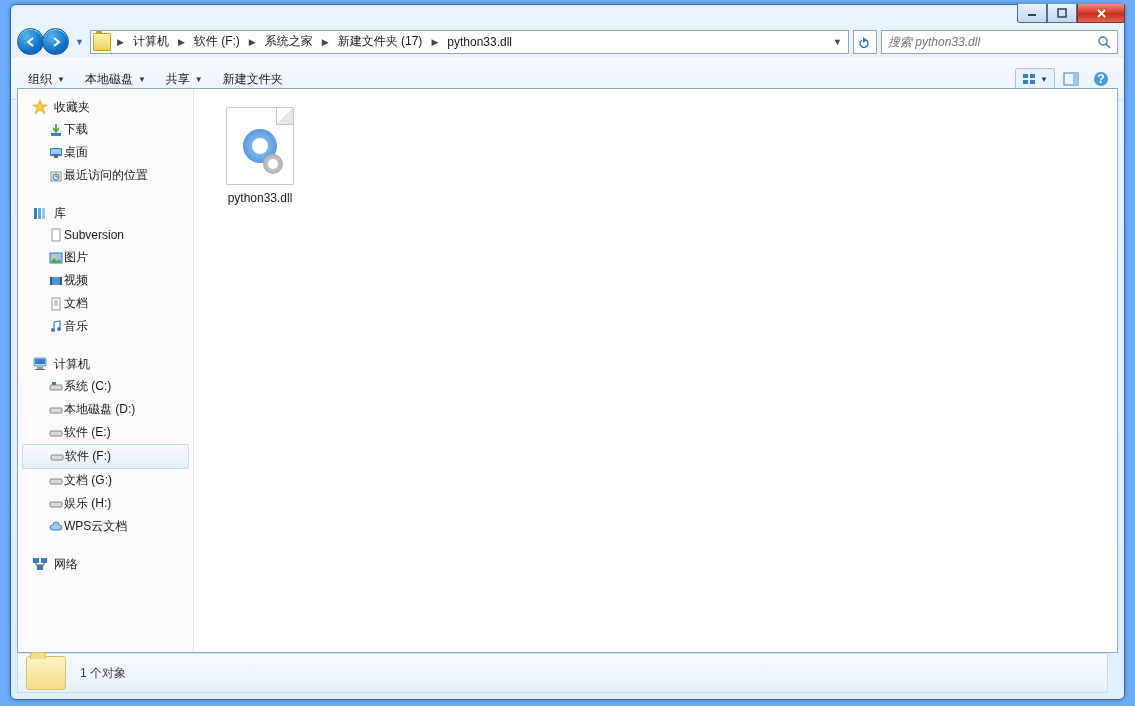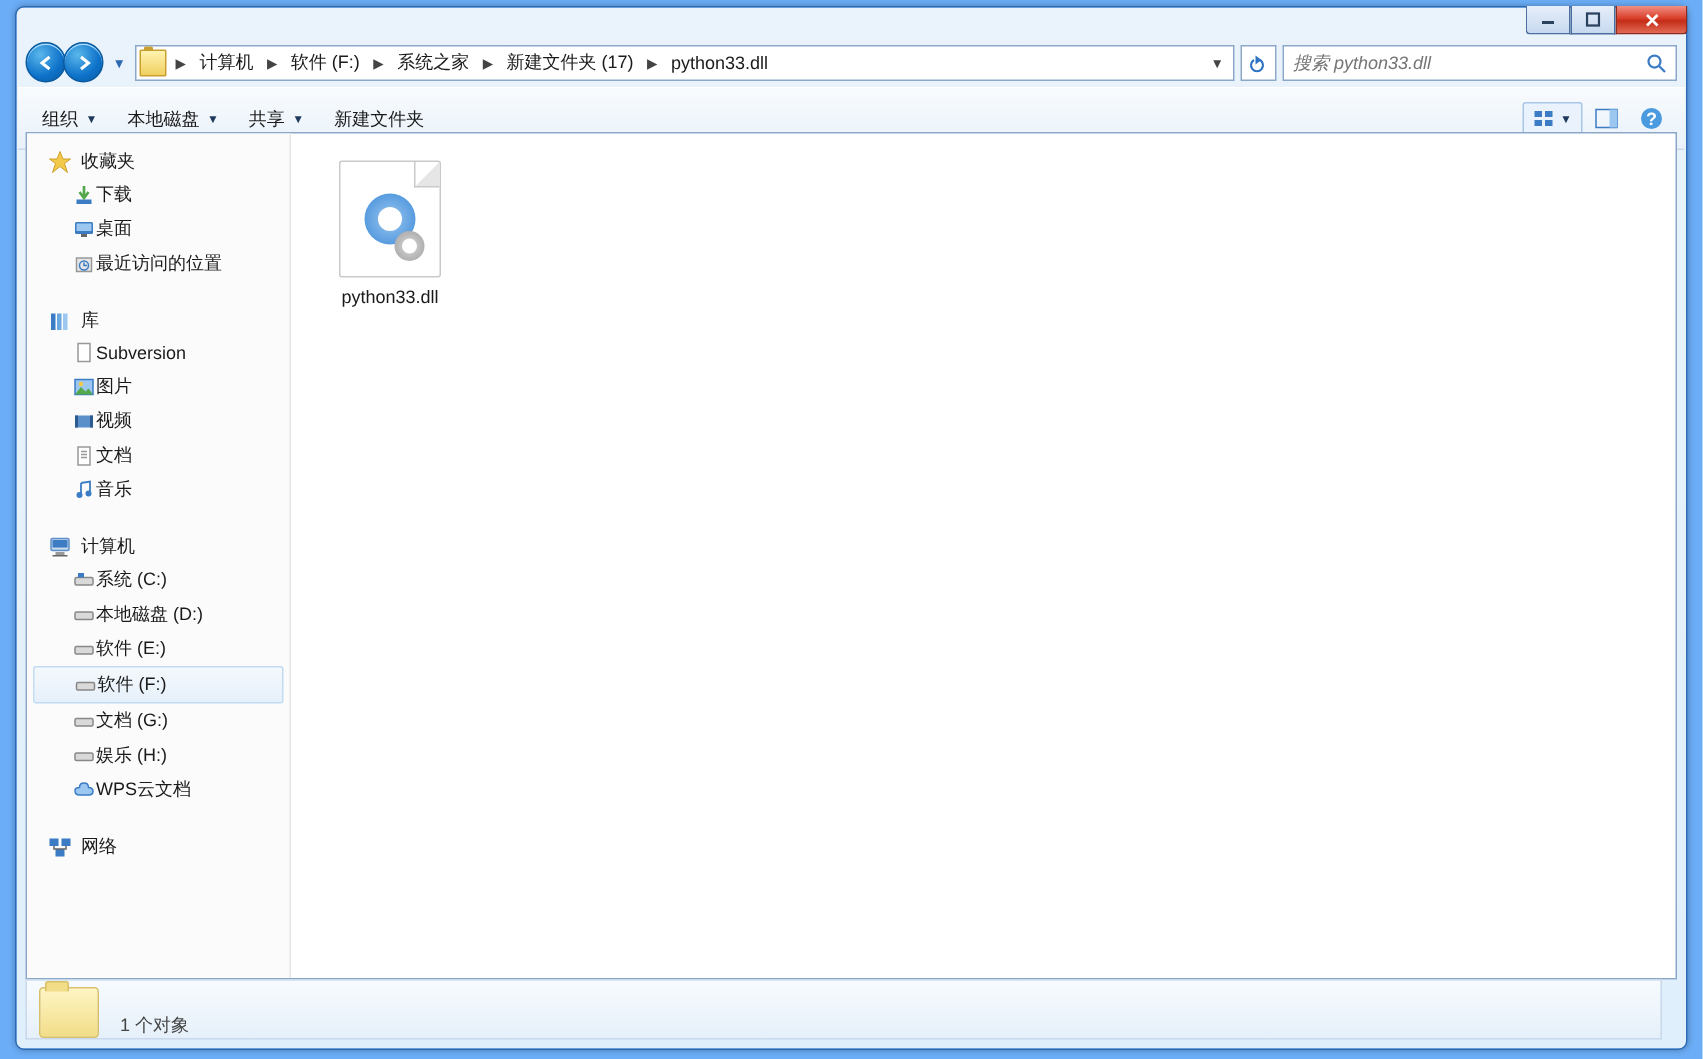--- a/index.html
+++ b/index.html
@@ -15,46 +15,46 @@
   .nav-arrow{width:27px;height:27px;border-radius:50%;background:radial-gradient(circle at 35% 30%,#5bb7ec,#0d72c9 60%,#0a5aa0);border:1px solid #0a5aa0;display:flex;align-items:center;justify-content:center;color:white;font-size:15px;box-shadow:inset 0 1px 0 #a6daff}
   .nav-arrow.fwd{margin-left:-2px}
   .nav-drop{width:13px;height:20px;display:flex;align-items:center;justify-content:center;color:#2d6ab3;font-size:9px}
   .addr{flex:1;height:24px;background:white;border:1px solid #8ba8c9;display:flex;align-items:center;padding:0 2px;gap:1px}
   .addr-icon{width:18px;height:18px;background:linear-gradient(#fff3b0,#f0d060);border:1px solid #c9a030;border-radius:1px;margin-right:2px;position:relative}
   .addr-icon::before{content:"";position:absolute;width:6px;height:3px;background:#c9a030;top:-3px;left:2px;border-radius:1px 1px 0 0}
   .crumb{padding:2px 5px;white-space:nowrap}
   .crumb-arrow{color:#444;padding:0 3px;font-size:9px}
   .addr-drop{width:18px;height:22px;display:flex;align-items:center;justify-content:center;color:#444;font-size:9px;border-left:1px solid transparent}
   .refresh{width:24px;height:24px;background:white;border:1px solid #8ba8c9;display:flex;align-items:center;justify-content:center;color:#2d6ab3;font-weight:bold;font-size:13px}
-  .search{width:263px;height:24px;background:white;border:1px solid #8ba8c9;display:flex;align-items:center;padding:0 6px;justify-content:space-between}
+  .search{width:237px;height:24px;background:white;border:1px solid #8ba8c9;display:flex;align-items:center;padding:0 6px;justify-content:space-between}
   .search input{border:none;outline:none;flex:1;color:#6e6e6e;font-style:italic;background:transparent}
   .search-icon{color:#3b7cc4;font-size:14px}
   .toolbar{height:42px;background:linear-gradient(#f8fbfe,#e9f1fa);border-top:1px solid #fff;border-bottom:1px solid #c9d8ea;display:flex;align-items:center;padding:0 8px;gap:4px;margin:0 1px}
   .tb-item{padding:4px 8px;color:#1e395b;display:flex;align-items:center;gap:3px}
   .tb-arrow{font-size:8px;color:#1e395b;margin-left:2px}
   .tb-right{margin-left:auto;display:flex;align-items:center;gap:2px}
   .tb-iconbtn{width:28px;height:22px;display:flex;align-items:center;justify-content:center;border:1px solid transparent;border-radius:2px}
   .view-btn{border:1px solid #a8c6e6;background:#eaf3fd;width:40px;display:flex;align-items:center;justify-content:center;gap:2px;height:22px;border-radius:2px}
   .body{position:absolute;top:83px;left:6px;right:6px;bottom:46px;background:white;border:1px solid #8ba8c9;display:flex}
   .sidebar{width:176px;border-right:1px solid #e6e6e6;padding:8px 0;overflow:auto;background:#fbfbfc}
   .sb-group{margin-bottom:16px}
-  .sb-header{display:flex;align-items:center;gap:6px;padding:2px 6px 2px 14px;font-size:12px}
+  .sb-header{display:flex;align-items:flex-start;gap:6px;padding:2px 6px 2px 14px;font-size:12px}
   .sb-item{display:flex;align-items:center;gap:0;padding:3px 6px 3px 30px;font-size:12px}
   .sb-item.selected{background:linear-gradient(#f4f8fc,#e6f0fa);border:1px solid #c2dbf2;border-radius:2px;margin:0 4px;padding-left:26px}
   .ico{width:16px;height:16px;display:inline-flex;align-items:center;justify-content:center;font-size:14px}
   .content{flex:1;padding:14px 18px;display:flex;align-content:flex-start;flex-wrap:wrap;gap:20px}
   .file-item{width:96px;display:flex;flex-direction:column;align-items:center;gap:6px;padding:4px}
   .file-thumb{width:68px;height:78px;background:white;border:1px solid #c9c9c9;border-radius:2px;position:relative;display:flex;align-items:center;justify-content:center}
   .file-thumb::before{content:"";position:absolute;top:0;right:0;width:16px;height:16px;background:linear-gradient(135deg,transparent 50%,#e6e6e6 50%);border-bottom:1px solid #c9c9c9;border-left:1px solid #c9c9c9}
   .gear-main{width:34px;height:34px;border-radius:50%;background:radial-gradient(#9cc7f0,#3a89d8);position:relative}
   .gear-main::after{content:"";position:absolute;inset:9px;background:white;border-radius:50%}
   .gear-small{position:absolute;width:20px;height:20px;border-radius:50%;background:radial-gradient(#d9d9d9,#9e9e9e);right:10px;bottom:10px}
   .gear-small::after{content:"";position:absolute;inset:5px;background:white;border-radius:50%}
   .file-label{text-align:center;font-size:12px;word-break:break-all}
-  .statusbar{position:absolute;left:6px;right:16px;bottom:6px;height:40px;background:linear-gradient(#f7fbfe,#e6f0fa);border:1px solid #c9d8ea;border-top-color:#d8e5f2;display:flex;align-items:flex-end;padding:0 8px;gap:14px}
+  .statusbar{position:absolute;left:6px;right:16px;bottom:6px;height:40px;background:linear-gradient(#f7fbfe,#e6f0fa);border:1px solid #c9d8ea;border-top-color:#d8e5f2;display:flex;align-items:center;padding:0 8px;gap:14px}
   .sb-folder{width:40px;height:34px;background:linear-gradient(#fef5c4,#f2dd88);border:1px solid #d9bf66;border-radius:3px;position:relative}
   .sb-folder::before{content:"";position:absolute;top:-5px;left:3px;width:14px;height:6px;background:#f2dd88;border:1px solid #d9bf66;border-bottom:none;border-radius:2px 2px 0 0}
   .status-text{font-size:12px;color:#444}
   svg{display:block}
 </style>
 </head>
 <body>
 
 <div class="window">
 

